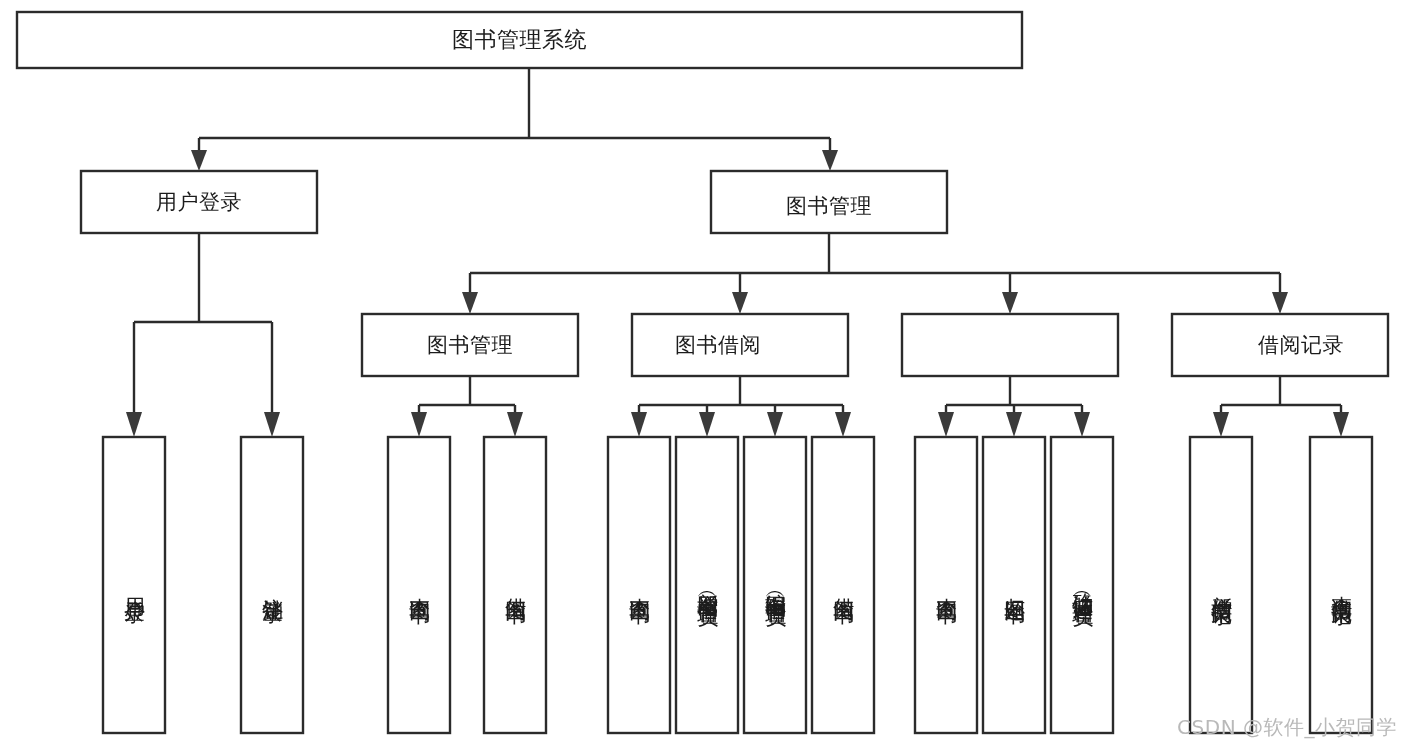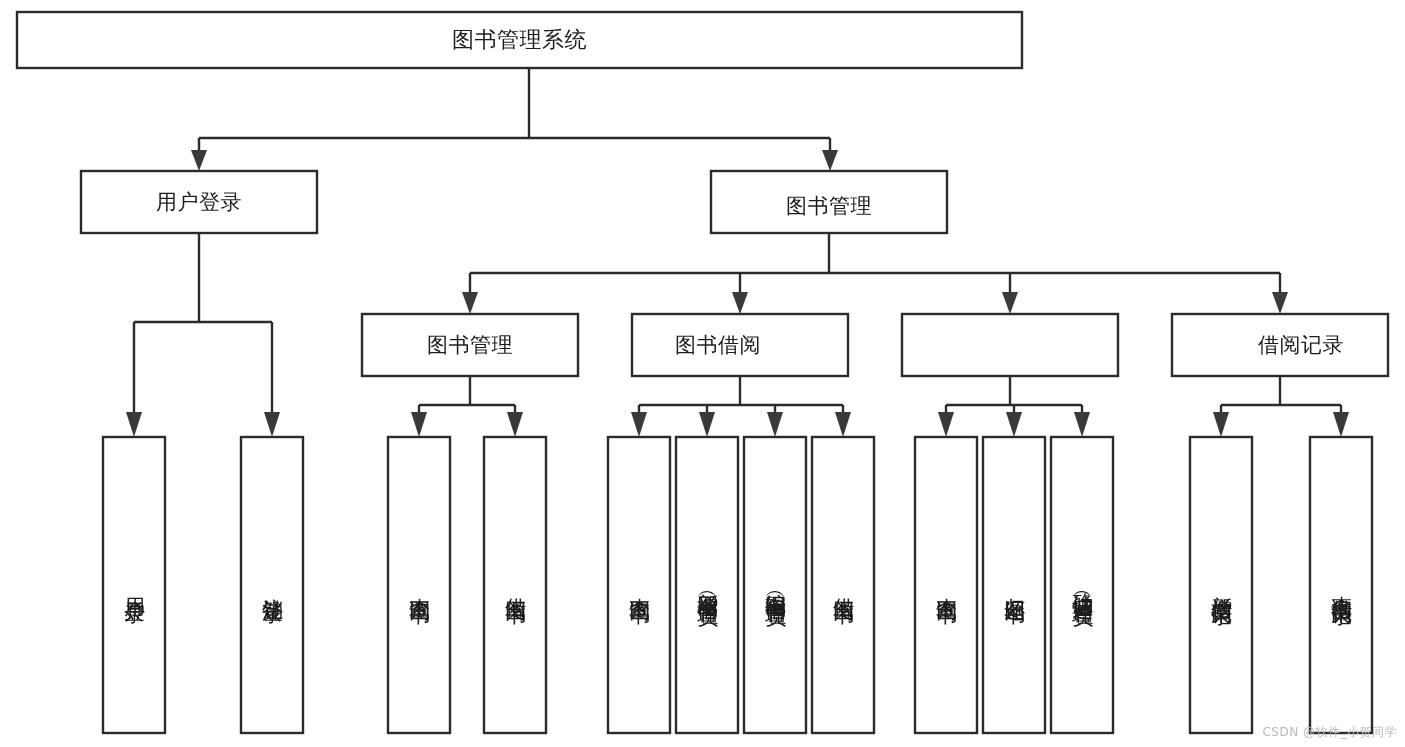--- a/index.html
+++ b/index.html
@@ -68,21 +68,21 @@
     writing-mode: vertical-rl;
     text-orientation: upright;
     letter-spacing: 2px;
     pointer-events: none;
     text-align: center;
   }
   .watermark {
     position: absolute;
     right: 8px;
     bottom: 6px;
-    font-size: 12px;
+    font-size: 20px;
     color: #b9b9b9;
     letter-spacing: 0.5px;
     white-space: nowrap;
     font-family: "DejaVu Sans", "Liberation Sans", sans-serif;
   }
 </style>
 </head>
 <body>
 
 <div id="diagram-root">

